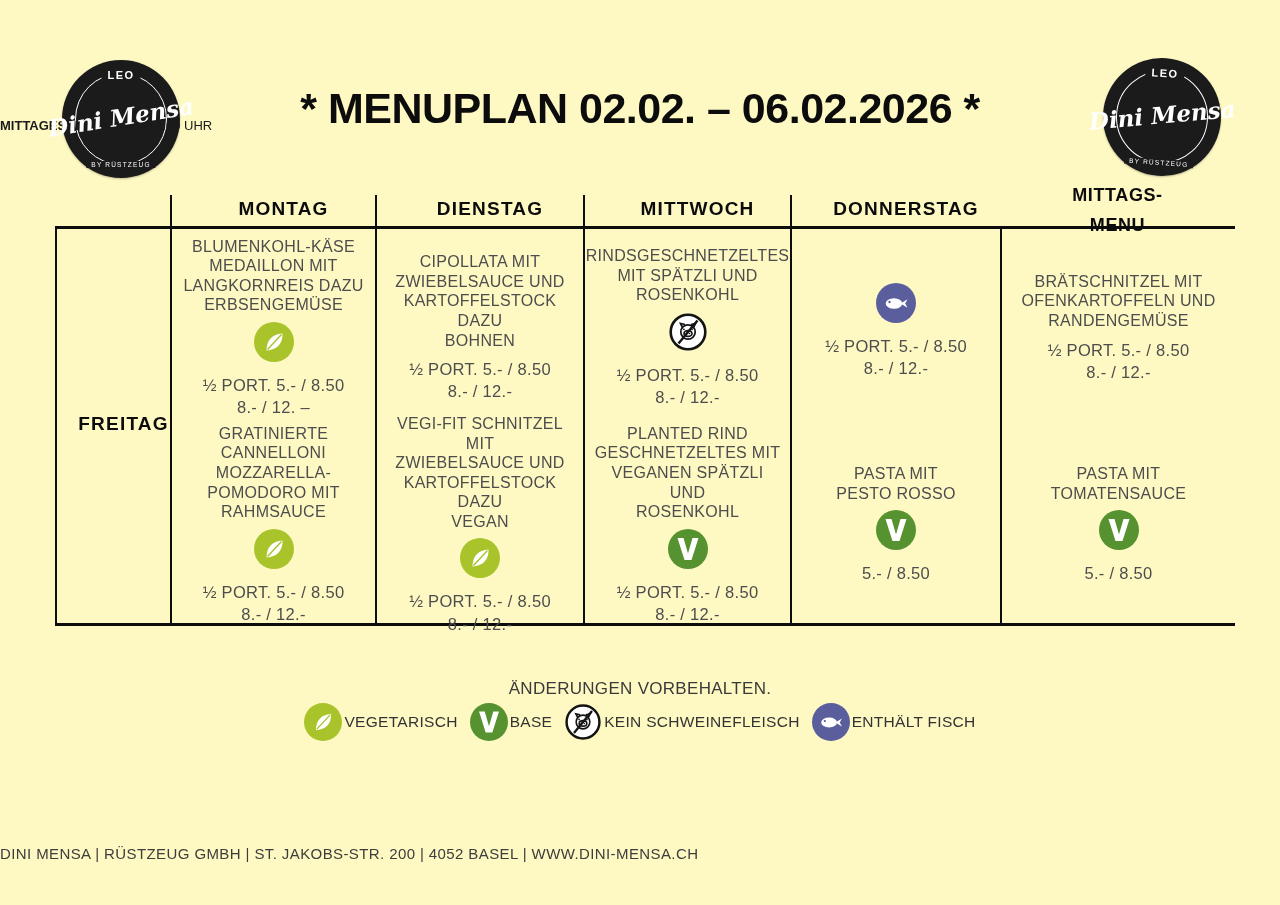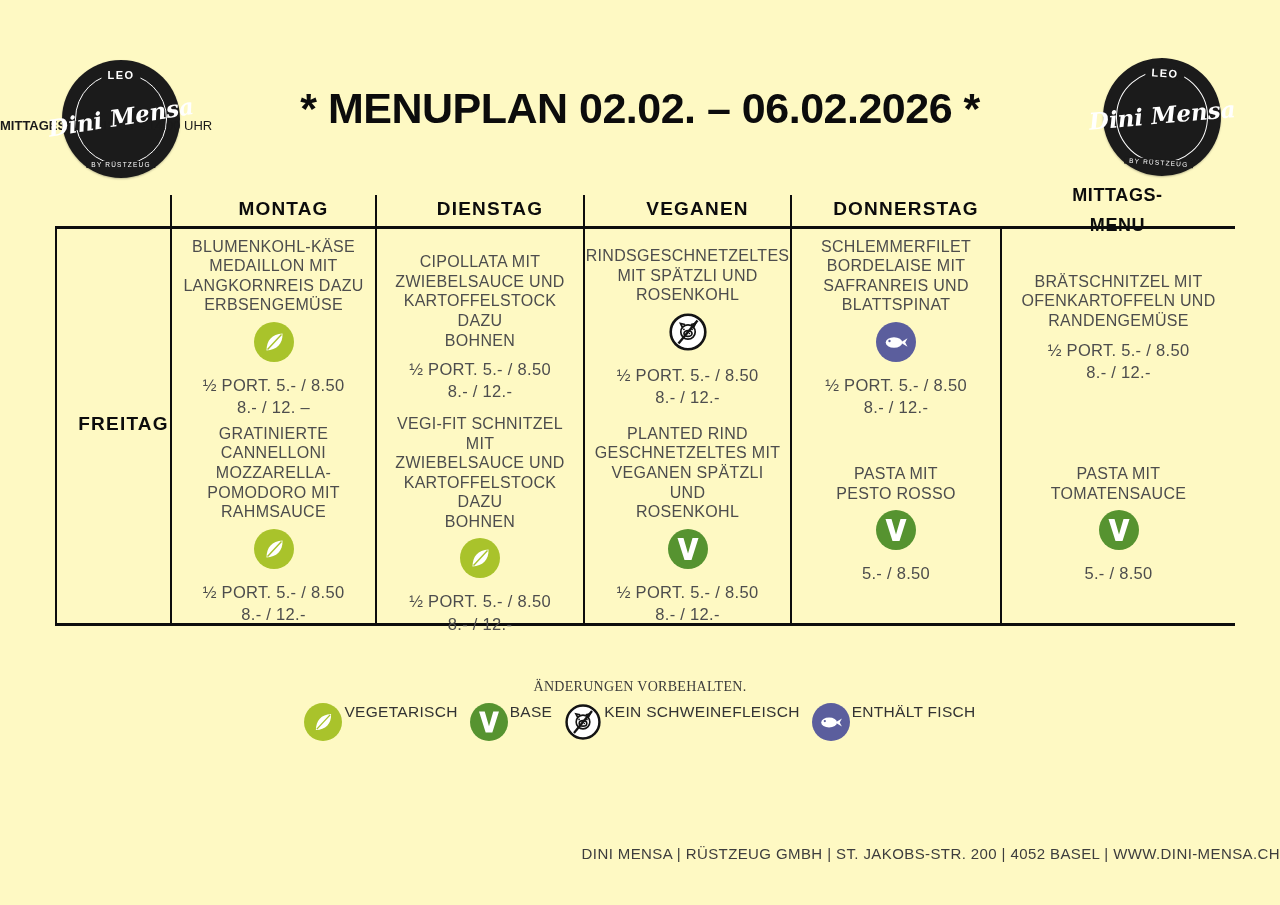--- a/index.html
+++ b/index.html
@@ -44,27 +44,27 @@
   .item-text { font-size:16px; line-height:1.22; letter-spacing:0.3px; color:#4d4d4d; white-space:pre-line; }
   .dish-icon { width:40px; height:40px; margin:7px 0 4px; flex:none; }
   .dish-icon svg { width:100%; height:100%; display:block; }
   .item-price { font-size:16.5px; line-height:1.35; letter-spacing:0.3px; color:#4d4d4d;
                 white-space:pre-line; margin-top:8px; }
 
   
   .origin  { position:absolute; top:652px; left:0; width:100%; text-align:center;
              font-size:14.5px; letter-spacing:0.3px; color:#3a3a3a; }
   .changes { position:absolute; top:679px; left:0; width:100%; text-align:center;
-             font-size:14px; letter-spacing:0.3px; color:#3a3a3a;font-family:Liberation Serif, serif; }
+             font-size:17px; letter-spacing:0.3px; color:#3a3a3a; }
   .legend  { position:absolute; top:703px; left:0; width:100%;
              display:flex; align-items:center; justify-content:center; gap:12px; }
-  .legend-item { display:flex; align-items:flex-start; gap:2px; }
+  .legend-item { display:flex; align-items:center; gap:2px; }
   .legend-item .dish-icon { width:38px; height:38px; margin:0; }
   .legend-label { font-size:15.5px; letter-spacing:0.3px; color:#333333; }
-  .contact { position:absolute; top:845px; left:0; width:100%; text-align:right;
+  .contact { position:absolute; top:845px; left:0; width:100%; text-align:left;
              font-size:15px; letter-spacing:0.4px; color:#3d3d3d; }
 </style>
 </head>
 <body>
 
 <div class="page">
 
   <div class="logo logo-left">
     <div class="ring"></div>
     <div class="leo">LEO</div>
@@ -81,21 +81,21 @@
   <div class="title">* MENUPLAN 02.02. – 06.02.2026 *</div>
   <div class="subtitle">
     <span class="b">MITTAGESSEN:</span><span> 12:00 – 14:00 UHR</span>
   </div>
 
   <div class="grid">
 
     <div class="cell head"></div>
     <div class="cell head colb">MONTAG</div>
     <div class="cell head colb">DIENSTAG</div>
-    <div class="cell head colb">VEGANEN</div>
+    <div class="cell head colb">MITTWOCH</div>
     <div class="cell head colb">DONNERSTAG</div>
     <div class="cell body rowlabel">MITTAGS-
 MENU</div>
 
     <div class="cell head colb">FREITAG</div>
 
     <div class="cell body colb daycol">
       <div class="item">
         <div class="item-text">BLUMENKOHL-KÄSE
 MEDAILLON MIT
@@ -136,21 +136,21 @@
 KARTOFFELSTOCK DAZU
 BOHNEN</div>
 
         <div class="item-price">½ PORT. 5.- / 8.50
 8.- / 12.-</div>
       </div>
       <div class="item">
         <div class="item-text">VEGI-FIT SCHNITZEL MIT
 ZWIEBELSAUCE UND
 KARTOFFELSTOCK DAZU
-BOHNEN</div>
+VEGAN</div>
         <span class="dish-icon">
             <svg viewBox="0 0 40 40">
               <circle cx="20" cy="20" r="20" fill="#a9c32b"></circle>
               <path d="M12.5 28.5 C12.5 18.5 18 12 28.5 11.5 C29 22 22.5 28 12.5 28.5 Z" fill="#fff"></path>
               <line x1="27.5" y1="12.5" x2="13.5" y2="27.5" stroke="#a9c32b" stroke-width="1.4"></line>
             </svg>
           </span>
         <div class="item-price">½ PORT. 5.- / 8.50
 8.- / 12.-</div>
       </div>
@@ -193,24 +193,20 @@
               <path d="M9.5 9 L16.5 31 L23.5 31 L30.5 9 L24.5 9 L20 24.5 L15.5 9 Z" fill="#fff"></path>
             </svg>
           </span>
         <div class="item-price">½ PORT. 5.- / 8.50
 8.- / 12.-</div>
       </div>
     </div>
 
     <div class="cell body colb daycol">
       <div class="item">
-        <div class="item-text">SCHLEMMERFILET
-BORDELAISE MIT
-SAFRANREIS UND
-BLATTSPINAT</div>
         <span class="dish-icon">
             <svg viewBox="0 0 40 40">
               <circle cx="20" cy="20" r="20" fill="#5b5e9d"></circle>
               <ellipse cx="18" cy="20.5" rx="8.3" ry="5.2" fill="#fff"></ellipse>
               <path d="M24.5 20.5 L31.5 16.3 L29.2 20.5 L31.5 24.7 Z" fill="#fff"></path>
               <circle cx="13.5" cy="19" r="1.2" fill="#5b5e9d"></circle>
             </svg>
           </span>
         <div class="item-price">½ PORT. 5.- / 8.50
 8.- / 12.-</div>

